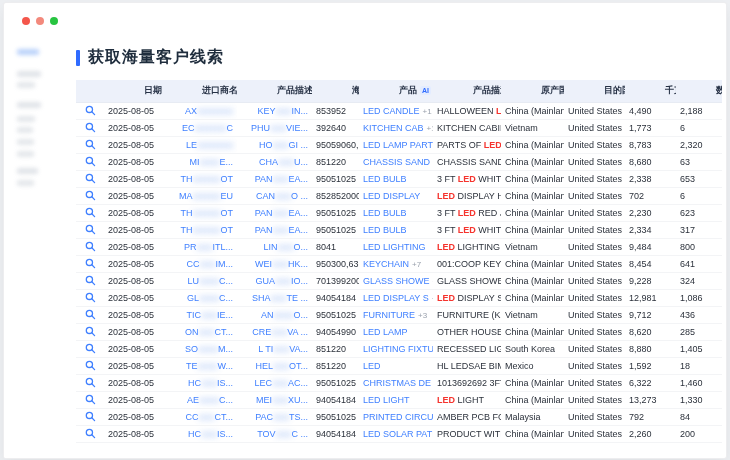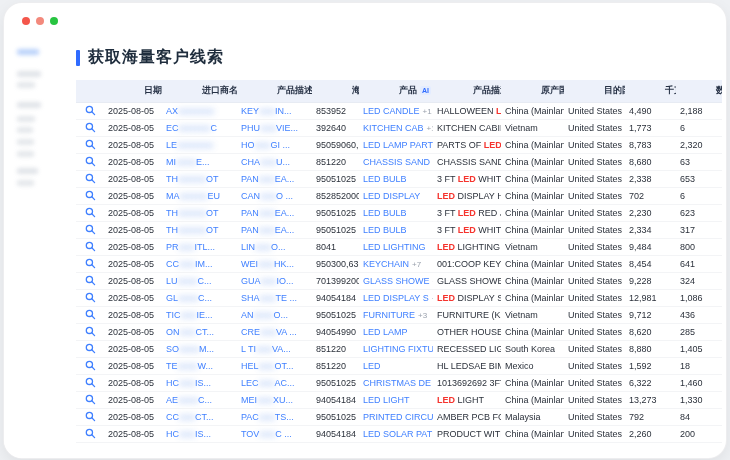--- a/index.html
+++ b/index.html
@@ -1,18 +1,18 @@
 <!DOCTYPE html>
 <html><head>
 <meta charset="utf-8">
 <style>
   * { margin:0; padding:0; box-sizing:border-box; }
   html,body { width:730px; height:460px; background:#eef0f3; font-family:"Liberation Sans", sans-serif; }
   .window { position:absolute; left:4px; top:3px; right:4px; bottom:2px; background:#fff;
-            border-radius:18px; box-shadow:0 0 0 1px #ededef, 0 5px 16px rgba(0,0,0,.07); overflow:hidden; }
+            border-radius:2px; box-shadow:0 0 0 1px #ededef, 0 5px 16px rgba(0,0,0,.07); overflow:hidden; }
   .dots { position:absolute; left:18px; top:14px; display:flex; gap:6px; }
   .dot { width:8px; height:8px; border-radius:50%; }
 
   .sidebar { position:absolute; left:0; top:40px; bottom:0; width:64px; background:#fff; }
   .side-item { margin:0 0 0 13px; height:6px; border-radius:2px; filter:blur(2px); opacity:.8; }
 
   .main { position:absolute; left:64px; top:36px; right:8px; bottom:0; }
   .page-title-row { display:flex; align-items:center; margin:8px 0 12px 8px; }
   .accent-bar { width:4px; height:16px; background:#2f6bff; border-radius:1px; margin-right:8px; }
   .page-title { font-size:16px; font-weight:bold; color:#1f2d3d; letter-spacing:1px; }
@@ -24,21 +24,21 @@
   tbody td { height:17px; font-size:9px; color:#2b313b; padding:0 4px; white-space:nowrap;
              overflow:hidden; border-bottom:1px solid #f3f4f6; }
   tbody tr:first-child td { border-top:1px solid #e7ebf3; }
   .c-center { text-align:center; }
   .sort { display:inline-flex; flex-direction:column; line-height:3.2px; font-size:5px; color:#bcc2cd; margin-left:2px; }
   .sort.active { color:#2f6bff; }
   .sort i { font-style:normal; transform:scaleX(1.3); }
   .ai-badge { background:#e3ecff; color:#2f6bff; font-size:7px; font-weight:bold; border-radius:2px; padding:1px 2px; }
   .help { width:9px; height:9px; border:1px solid #b7bdc9; border-radius:50%; color:#9aa1ad; font-size:6px;
           display:inline-flex; align-items:center; justify-content:center; font-weight:bold; }
-  .link { color:#4080ff; text-decoration:none; cursor:pointer; }
+  .link { color:#4080ff; text-decoration:none; cursor:pointer;text-align:right; }
   .blurred { color:#7aa4f0; filter:blur(3px); opacity:.8; letter-spacing:-.5px; }
   .extra { color:#9aa1ad; font-size:8px; margin-left:3px; }
   .hl { color:#f5342e; font-weight:bold; }
   .mag { display:inline-block; vertical-align:middle; cursor:pointer; }
 </style>
 </head>
 <body>
 
 <div class="window">
   <div class="dots" id="dots">

